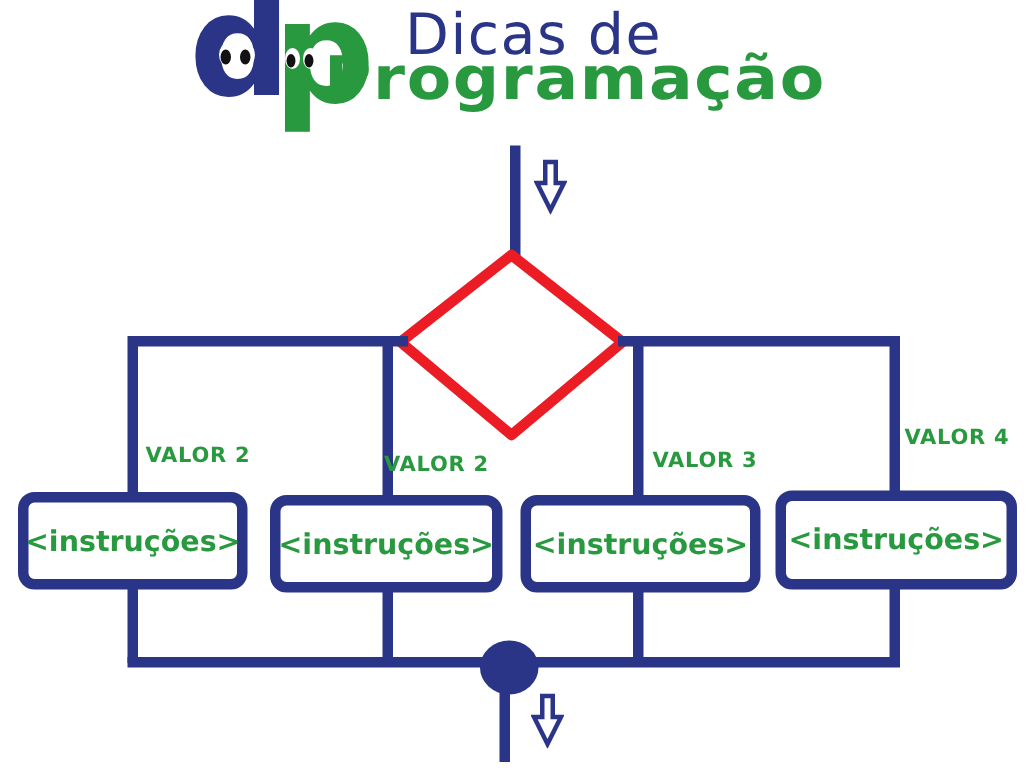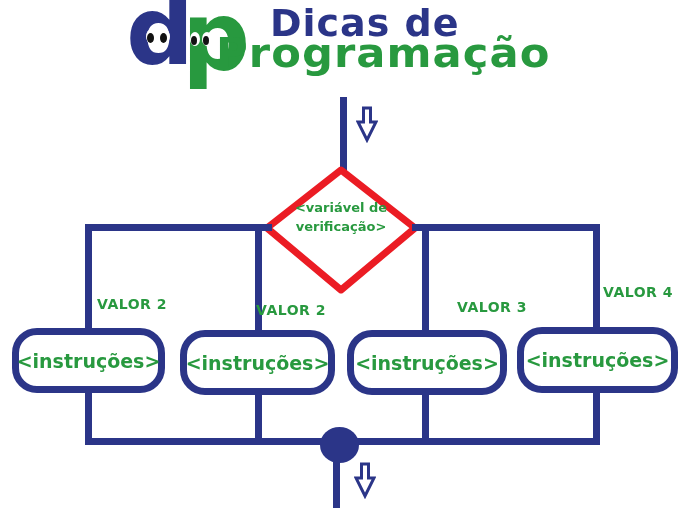--- a/index.html
+++ b/index.html
@@ -18,21 +18,21 @@
   .logo-p{left:182px;top:-11px;font-size:95px;color:var(--green);}
   .eye{position:absolute;background:#fff;border-radius:50%;z-index:3;}
   .eye .pupil{position:absolute;left:1px;bottom:1px;background:#121212;border-radius:50%;}
   .eye-d1{left:146px;top:29px;width:11px;height:15px;}
   .eye-d2{left:159px;top:29px;width:11px;height:15px;}
   .eye-p1{left:190px;top:32px;width:10px;height:14px;}
   .eye-p2{left:202px;top:32px;width:10px;height:14px;}
   .eye-d1 .pupil,.eye-d2 .pupil{width:7px;height:10px;}
   .eye-p1 .pupil,.eye-p2 .pupil{width:6px;height:9px;}
   .logo-title1{
-    position:absolute;left:270px;top:4px;font-size:38px;font-weight:bold;color:var(--blue);
+    position:absolute;left:270px;top:4px;font-size:38px;font-weight:normal;color:var(--blue);
     letter-spacing:1px;line-height:1;white-space:nowrap;
   }
   .logo-title2{
     position:absolute;left:216px;top:33px;font-size:40px;font-weight:bold;color:var(--green);
     letter-spacing:1px;line-height:1;white-space:nowrap;transform:scaleX(1.08);transform-origin:left top;
   }
   
   .line{position:absolute;background:var(--blue);}
   .entry-line   {left:340px;top:97px;width:7px;height:75px;}
   .hline-left   {left:87px;top:224px;width:185px;height:7px;}
@@ -62,25 +62,25 @@
     position:absolute;left:276px;top:199px;width:130px;text-align:center;
     font-size:13px;font-weight:bold;color:var(--green);line-height:1.45;z-index:2;
   }
   
   .valor{
     position:absolute;font-size:14px;font-weight:bold;color:var(--green);
     letter-spacing:0.5px;white-space:nowrap;
   }
   .valor1{left:97px;top:296px;}
   .valor2{left:256px;top:302px;}
-  .valor3{left:457px;top:299px;}
+  .valor3{left:435px;top:299px;}
   .valor4{left:603px;top:284px;}
   
   .ibox{
-    position:absolute;background:#fff;border:7px solid var(--blue);border-radius:25px;
+    position:absolute;background:#fff;border:7px solid var(--blue);border-radius:11px;
     display:flex;align-items:center;justify-content:center;
     font-size:19px;font-weight:bold;color:var(--green);white-space:nowrap;z-index:2;
   }
   .box1{left:12px;top:328px;width:139px;height:51px;}
   .box2{left:180px;top:330px;width:141px;height:51px;}
   .box3{left:347px;top:330px;width:146px;height:51px;}
   .box4{left:517px;top:327px;width:147px;height:52px;}
 </style>
 </head>
 <body>
@@ -107,21 +107,20 @@
   </div>
 
   <div class="line entry-line"></div>
   <svg class="arrow arrow-top" viewBox="0 0 22 37">
     <polygon points="7.5,2 14.5,2 14.5,16 20,16 11,34 2,16 7.5,16"></polygon>
   </svg>
 
   <svg class="diamond-svg">
     <polygon points="81,7 155,65 81,127 7,65"></polygon>
   </svg>
-  <div class="diamond-label">&lt;variável de verificação&gt;</div>
 
   <div class="line hline-left"></div>
   <div class="line hline-right"></div>
   <div class="line b1-top"></div>
   <div class="line b2-top"></div>
   <div class="line b3-top"></div>
   <div class="line b4-top"></div>
 
   <div class="valor valor1">VALOR 2</div>
   <div class="valor valor2">VALOR 2</div>

